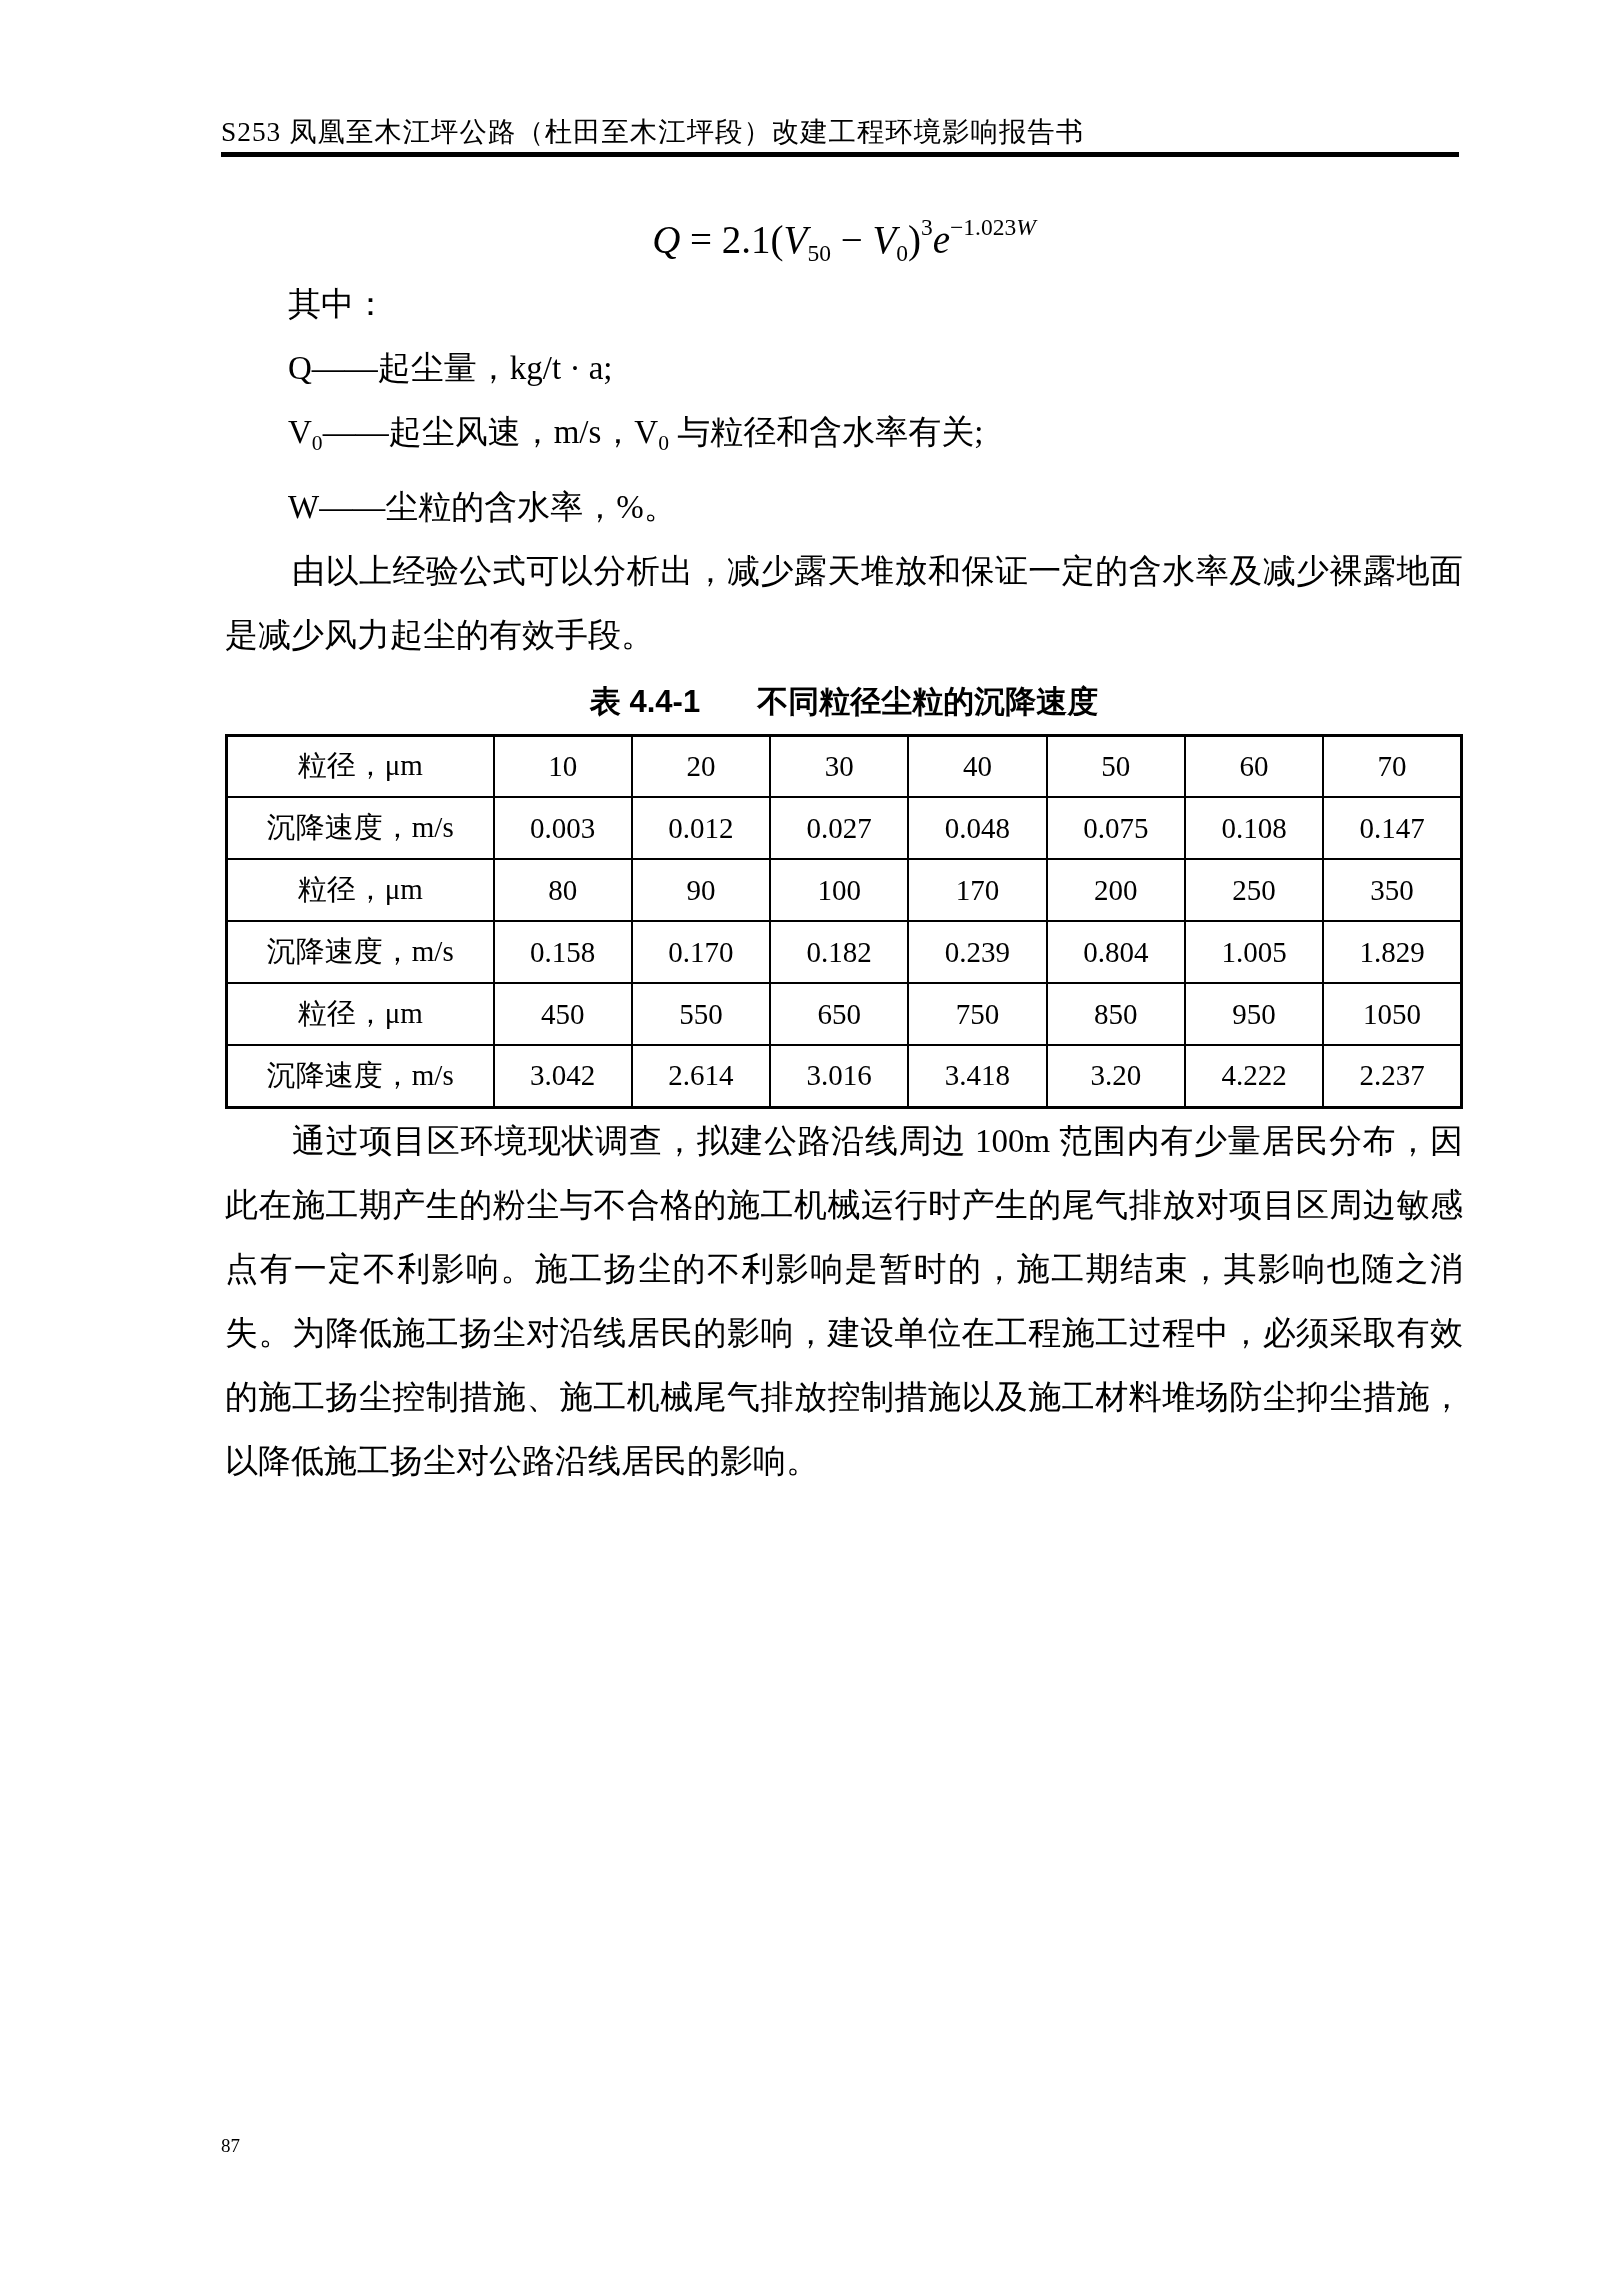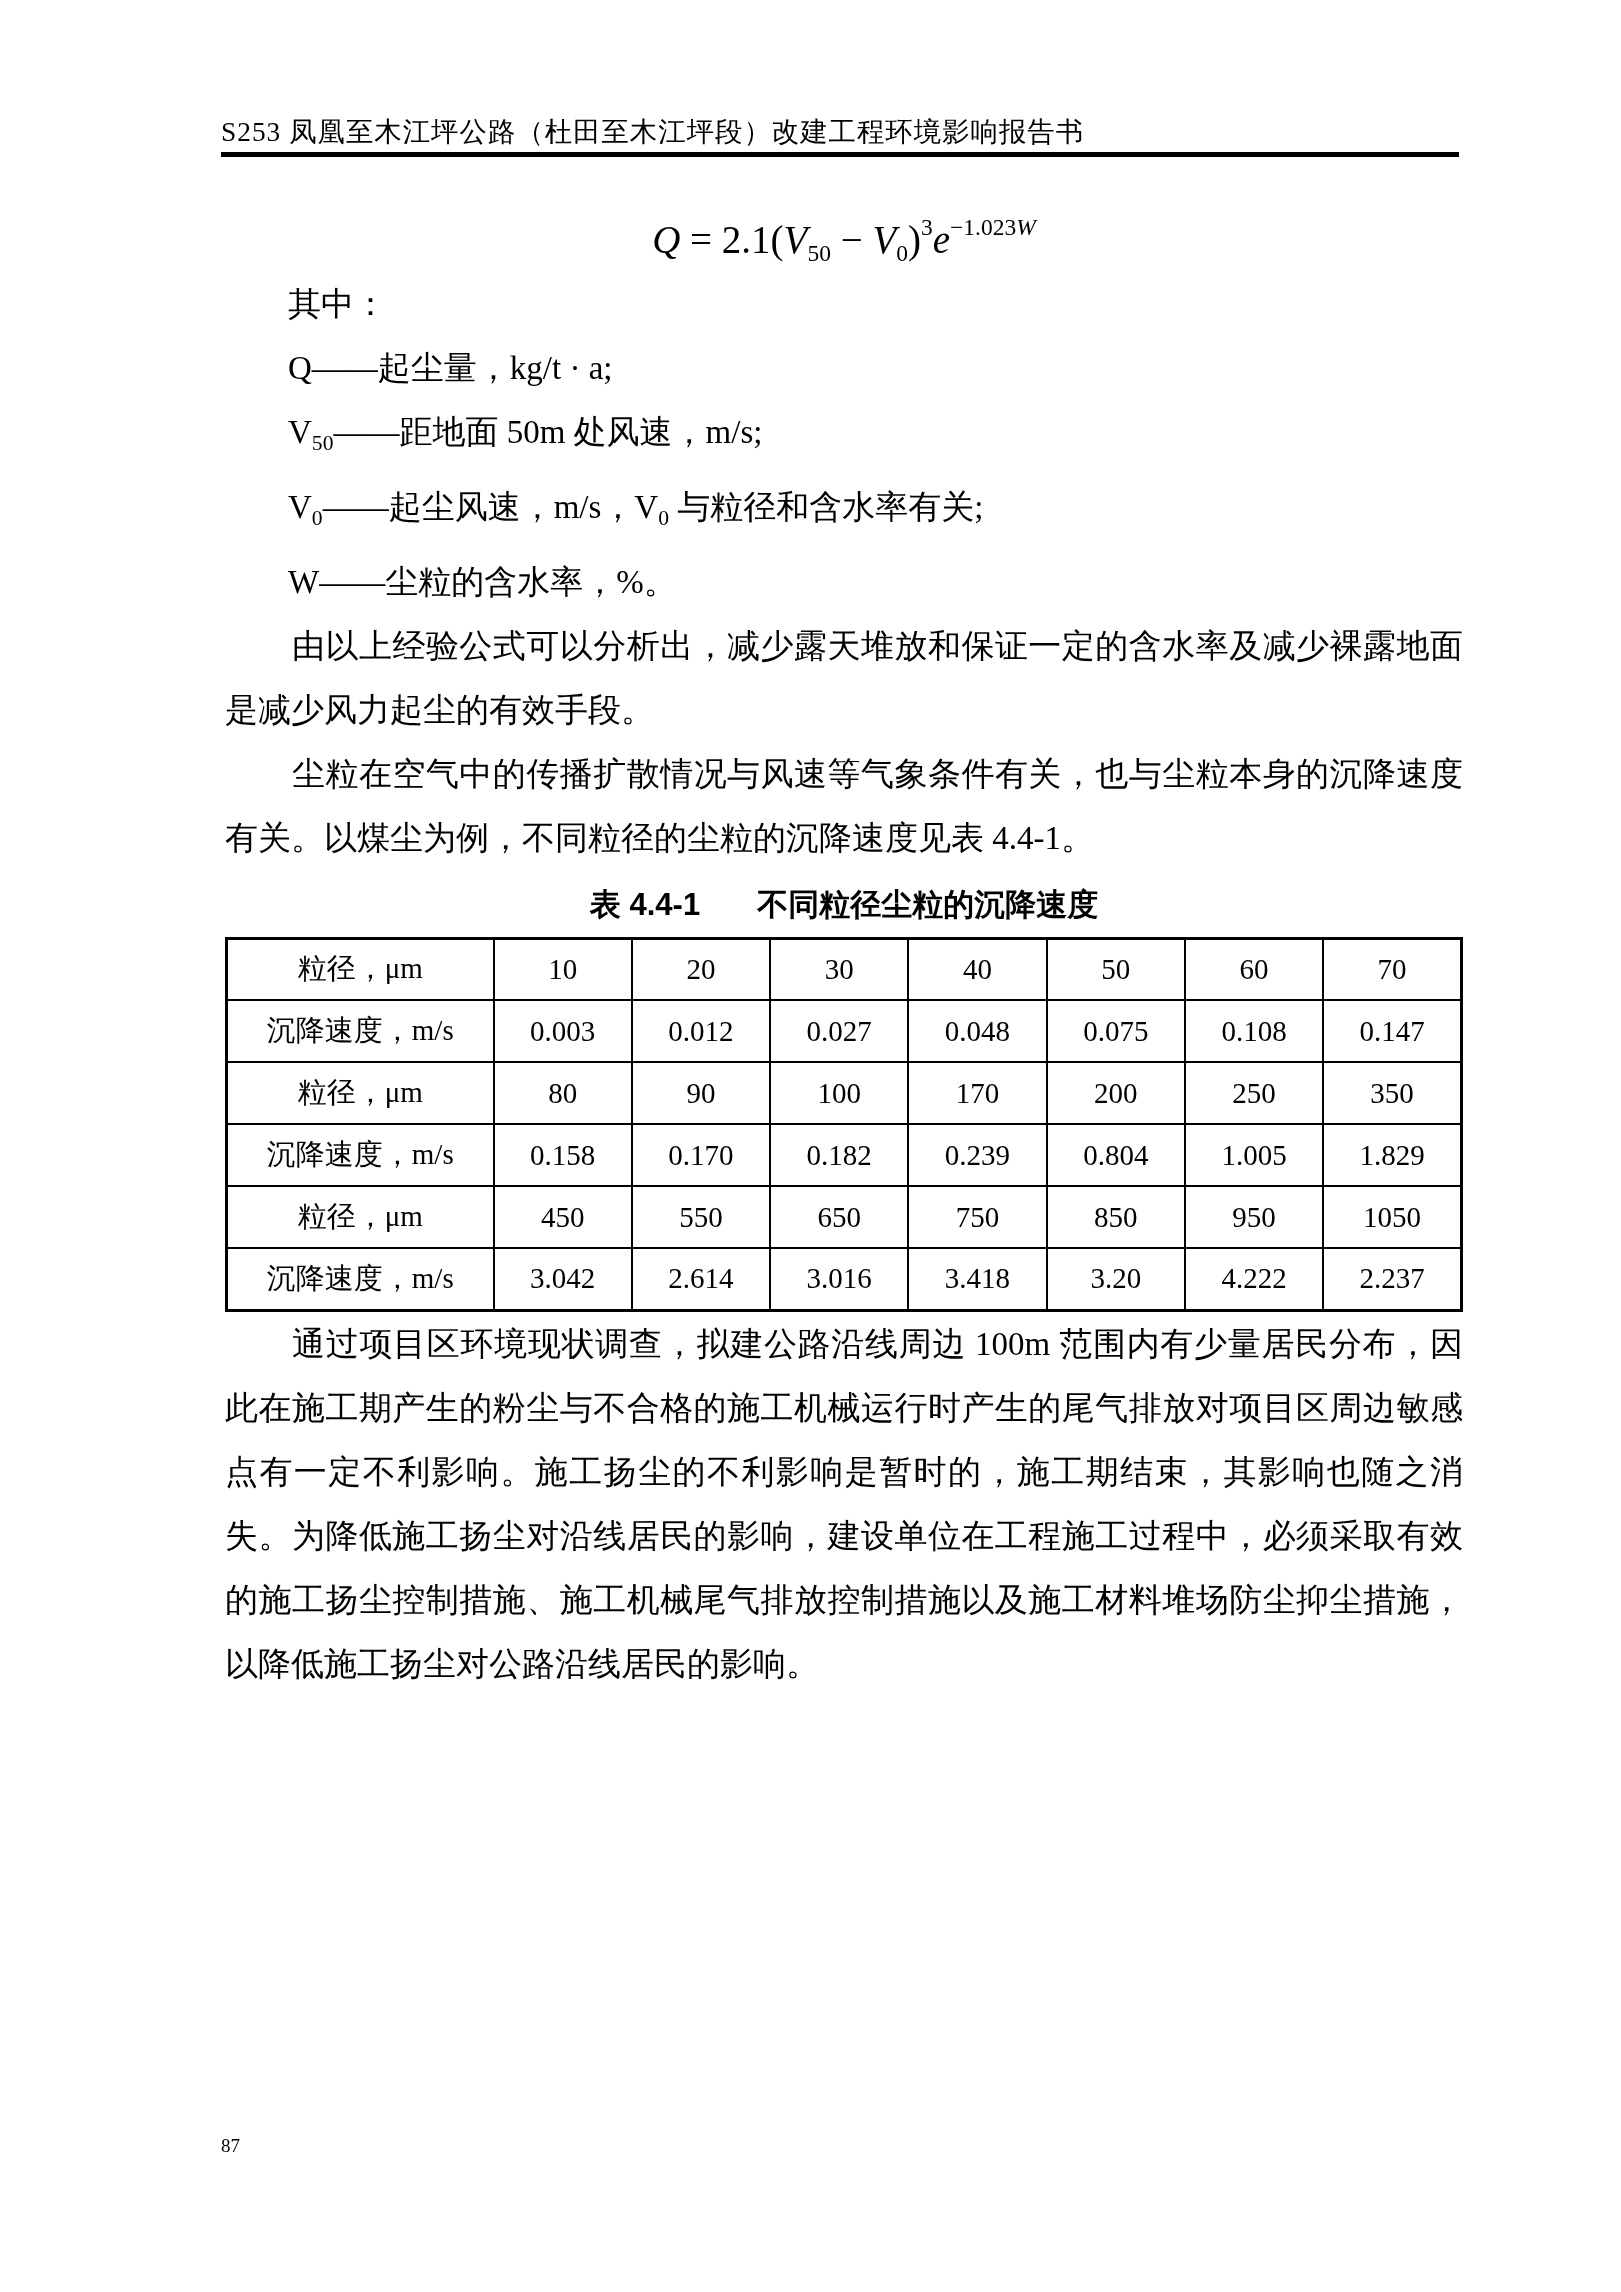--- a/index.html
+++ b/index.html
@@ -105,34 +105,30 @@
   <div class="formula-line">
     <span class="fvar">Q</span><span> = </span><span>2.1(</span><span class="fvar">V</span><sub>50</sub><span> − </span><span class="fvar">V</span><sub>0</sub><span>)</span><sup>3</sup><span class="fvar">e</span><sup><span>−1.023</span><span class="fvar">W</span></sup>
   </div>
 
   <div class="def-line">其中：</div>
 
   <div class="def-line">
     <span>Q</span><span>——起尘量，kg/t · a;</span>
   </div>
 
-  <div class="def-line">
-    <span>V</span><sub>50</sub><span>——距地面 50m 处风速，m/s;</span>
-  </div>
 
   <div class="def-line">
     <span>V</span><sub>0</sub><span>——起尘风速，m/s，</span><span>V</span><sub>0</sub><span> 与粒径和含水率有关;</span>
   </div>
 
   <div class="def-line">
     <span>W</span><span>——尘粒的含水率，%。</span>
   </div>
 
   <div class="para">由以上经验公式可以分析出，减少露天堆放和保证一定的含水率及减少裸露地面是减少风力起尘的有效手段。</div>
-  <div class="para">尘粒在空气中的传播扩散情况与风速等气象条件有关，也与尘粒本身的沉降速度有关。以煤尘为例，不同粒径的尘粒的沉降速度见表 4.4-1。</div>
 
   <div class="caption">
     <span class="caption-label">表 4.4-1</span><span>不同粒径尘粒的沉降速度</span>
   </div>
 
   <table class="settle">
     <colgroup>
       <col class="c-label">
         <col>
         <col>

